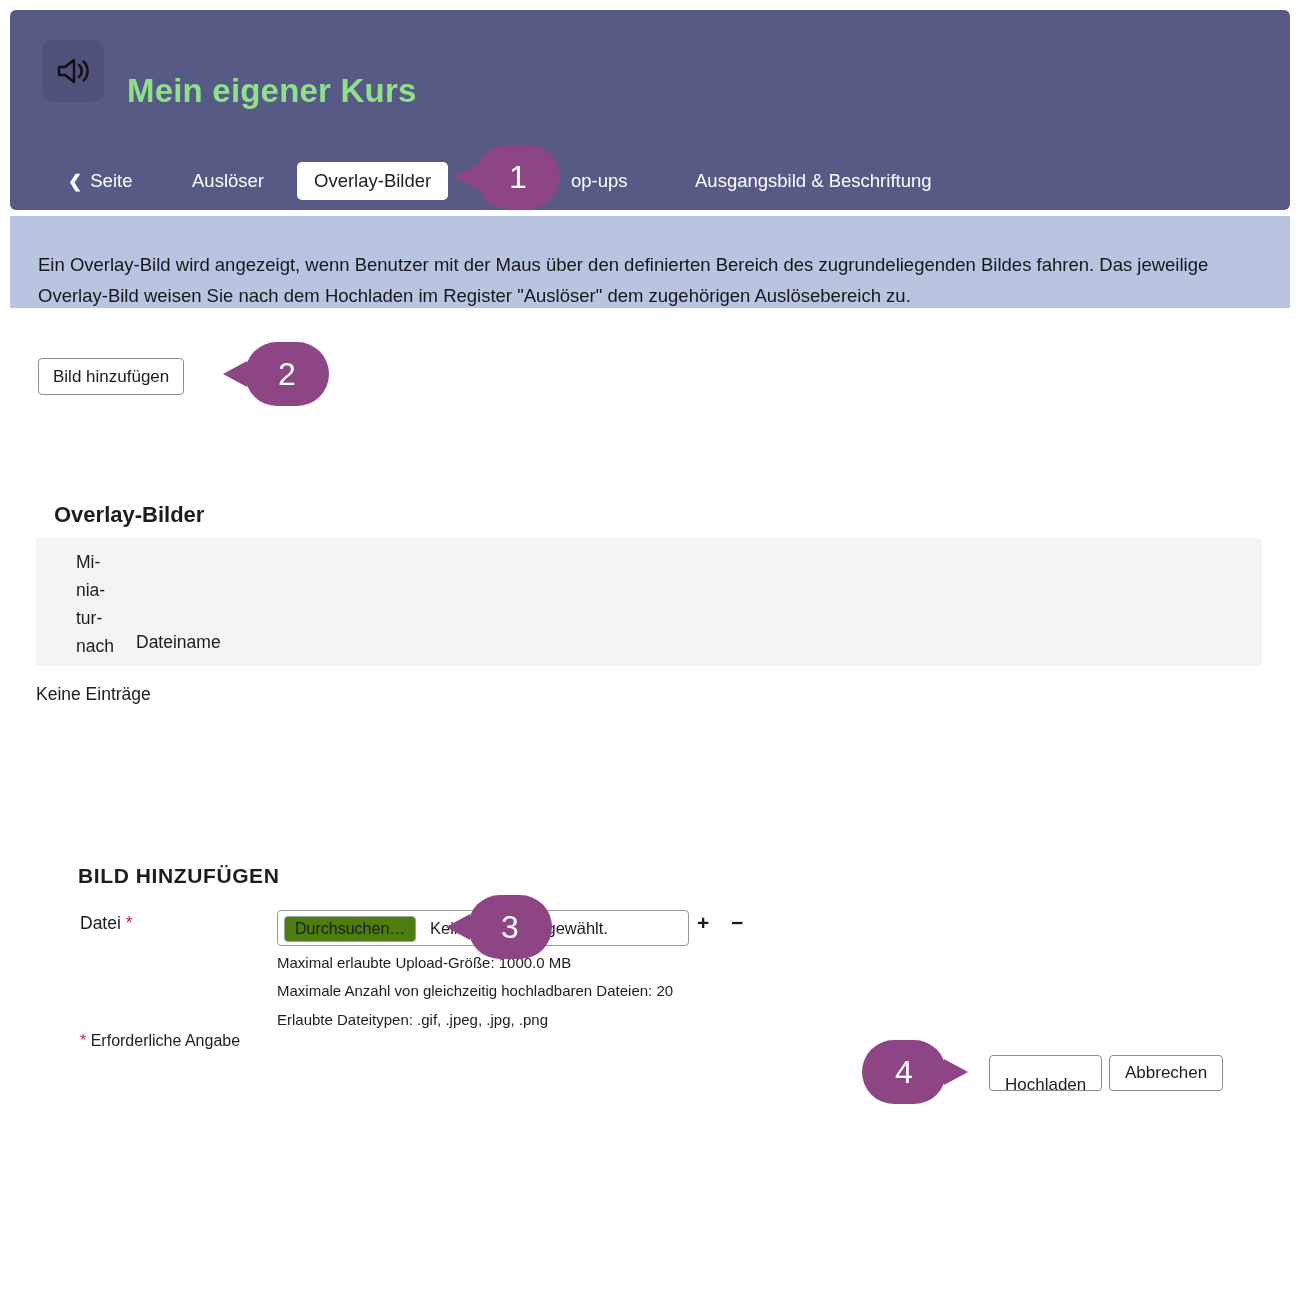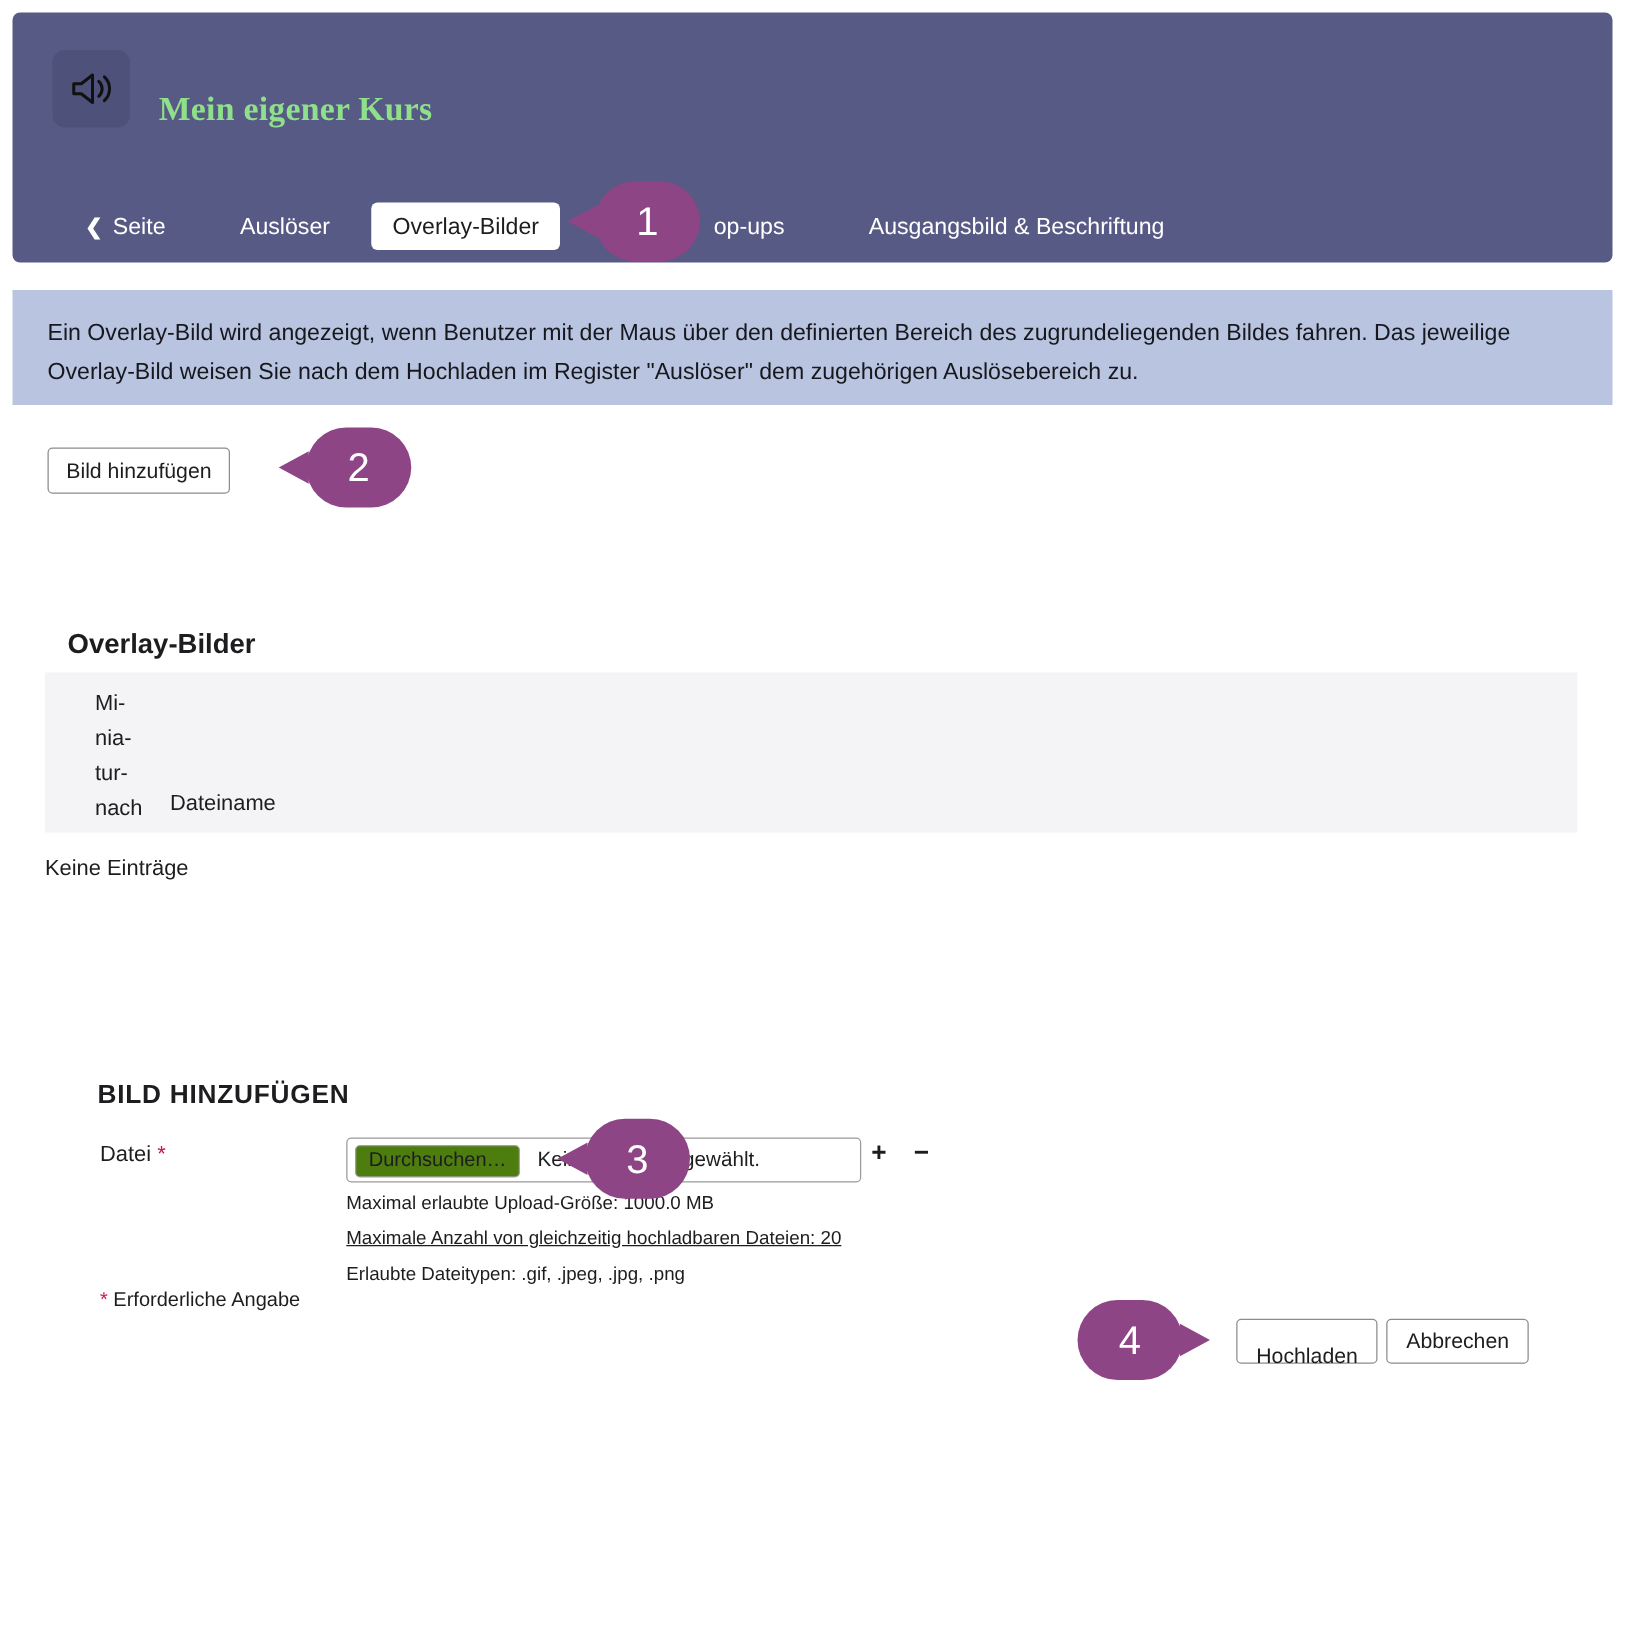--- a/index.html
+++ b/index.html
@@ -42,25 +42,24 @@
     border-radius: 10px;
     display: flex;
     align-items: center;
     justify-content: center;
   }
   .speaker-icon svg { display:block; }
   .course-title {
     position: absolute;
     left: 117px;
     top: 62px;
-    font-size: 27px;
+    font-size: 33px;
     font-weight: bold;
     color: #8fe08a;
     letter-spacing: 0.2px;
-    font-family: Liberation Serif, serif;
   }
 
   
   .tabbar {
     position: absolute;
     left: 0;
     top: 152px;
     height: 48px;
     width: 100%;
   }
@@ -99,25 +98,24 @@
 
   
   .info-banner {
     position: absolute;
     left: 10px;
     top: 216px;
     width: 1280px;
     height: 92px;
     background: #b9c4e0;
     box-sizing: border-box;
-    padding: 18px 26px 0 28px;
+    padding: 33px 26px 0 28px;
     font-size: 18.5px;
     line-height: 31px;
     color: #16181d;
-    margin-top: 16px;
   }
 
   
   .btn {
     background: #ffffff;
     border: 1px solid #8c8c8c;
     border-radius: 4px;
     font-family: "Liberation Sans", sans-serif;
     font-size: 17px;
     color: #1d1d1f;
@@ -237,21 +235,21 @@
     color: #1d1d1f;
     letter-spacing: 8px;
   }
   .hint {
     position: absolute;
     left: 277px;
     font-size: 15px;
     color: #1d1d1f;
   }
   .hint-1 { top: 954px; }
-  .hint-2 { top: 982px; text-decoration: underline; }
+  .hint-2 { top: 982px; }
   .hint-3 { top: 1011px; }
 
   .required-note {
     position: absolute;
     left: 80px;
     top: 1032px;
     font-size: 16px;
     color: #1d1d1f;
   }
 

